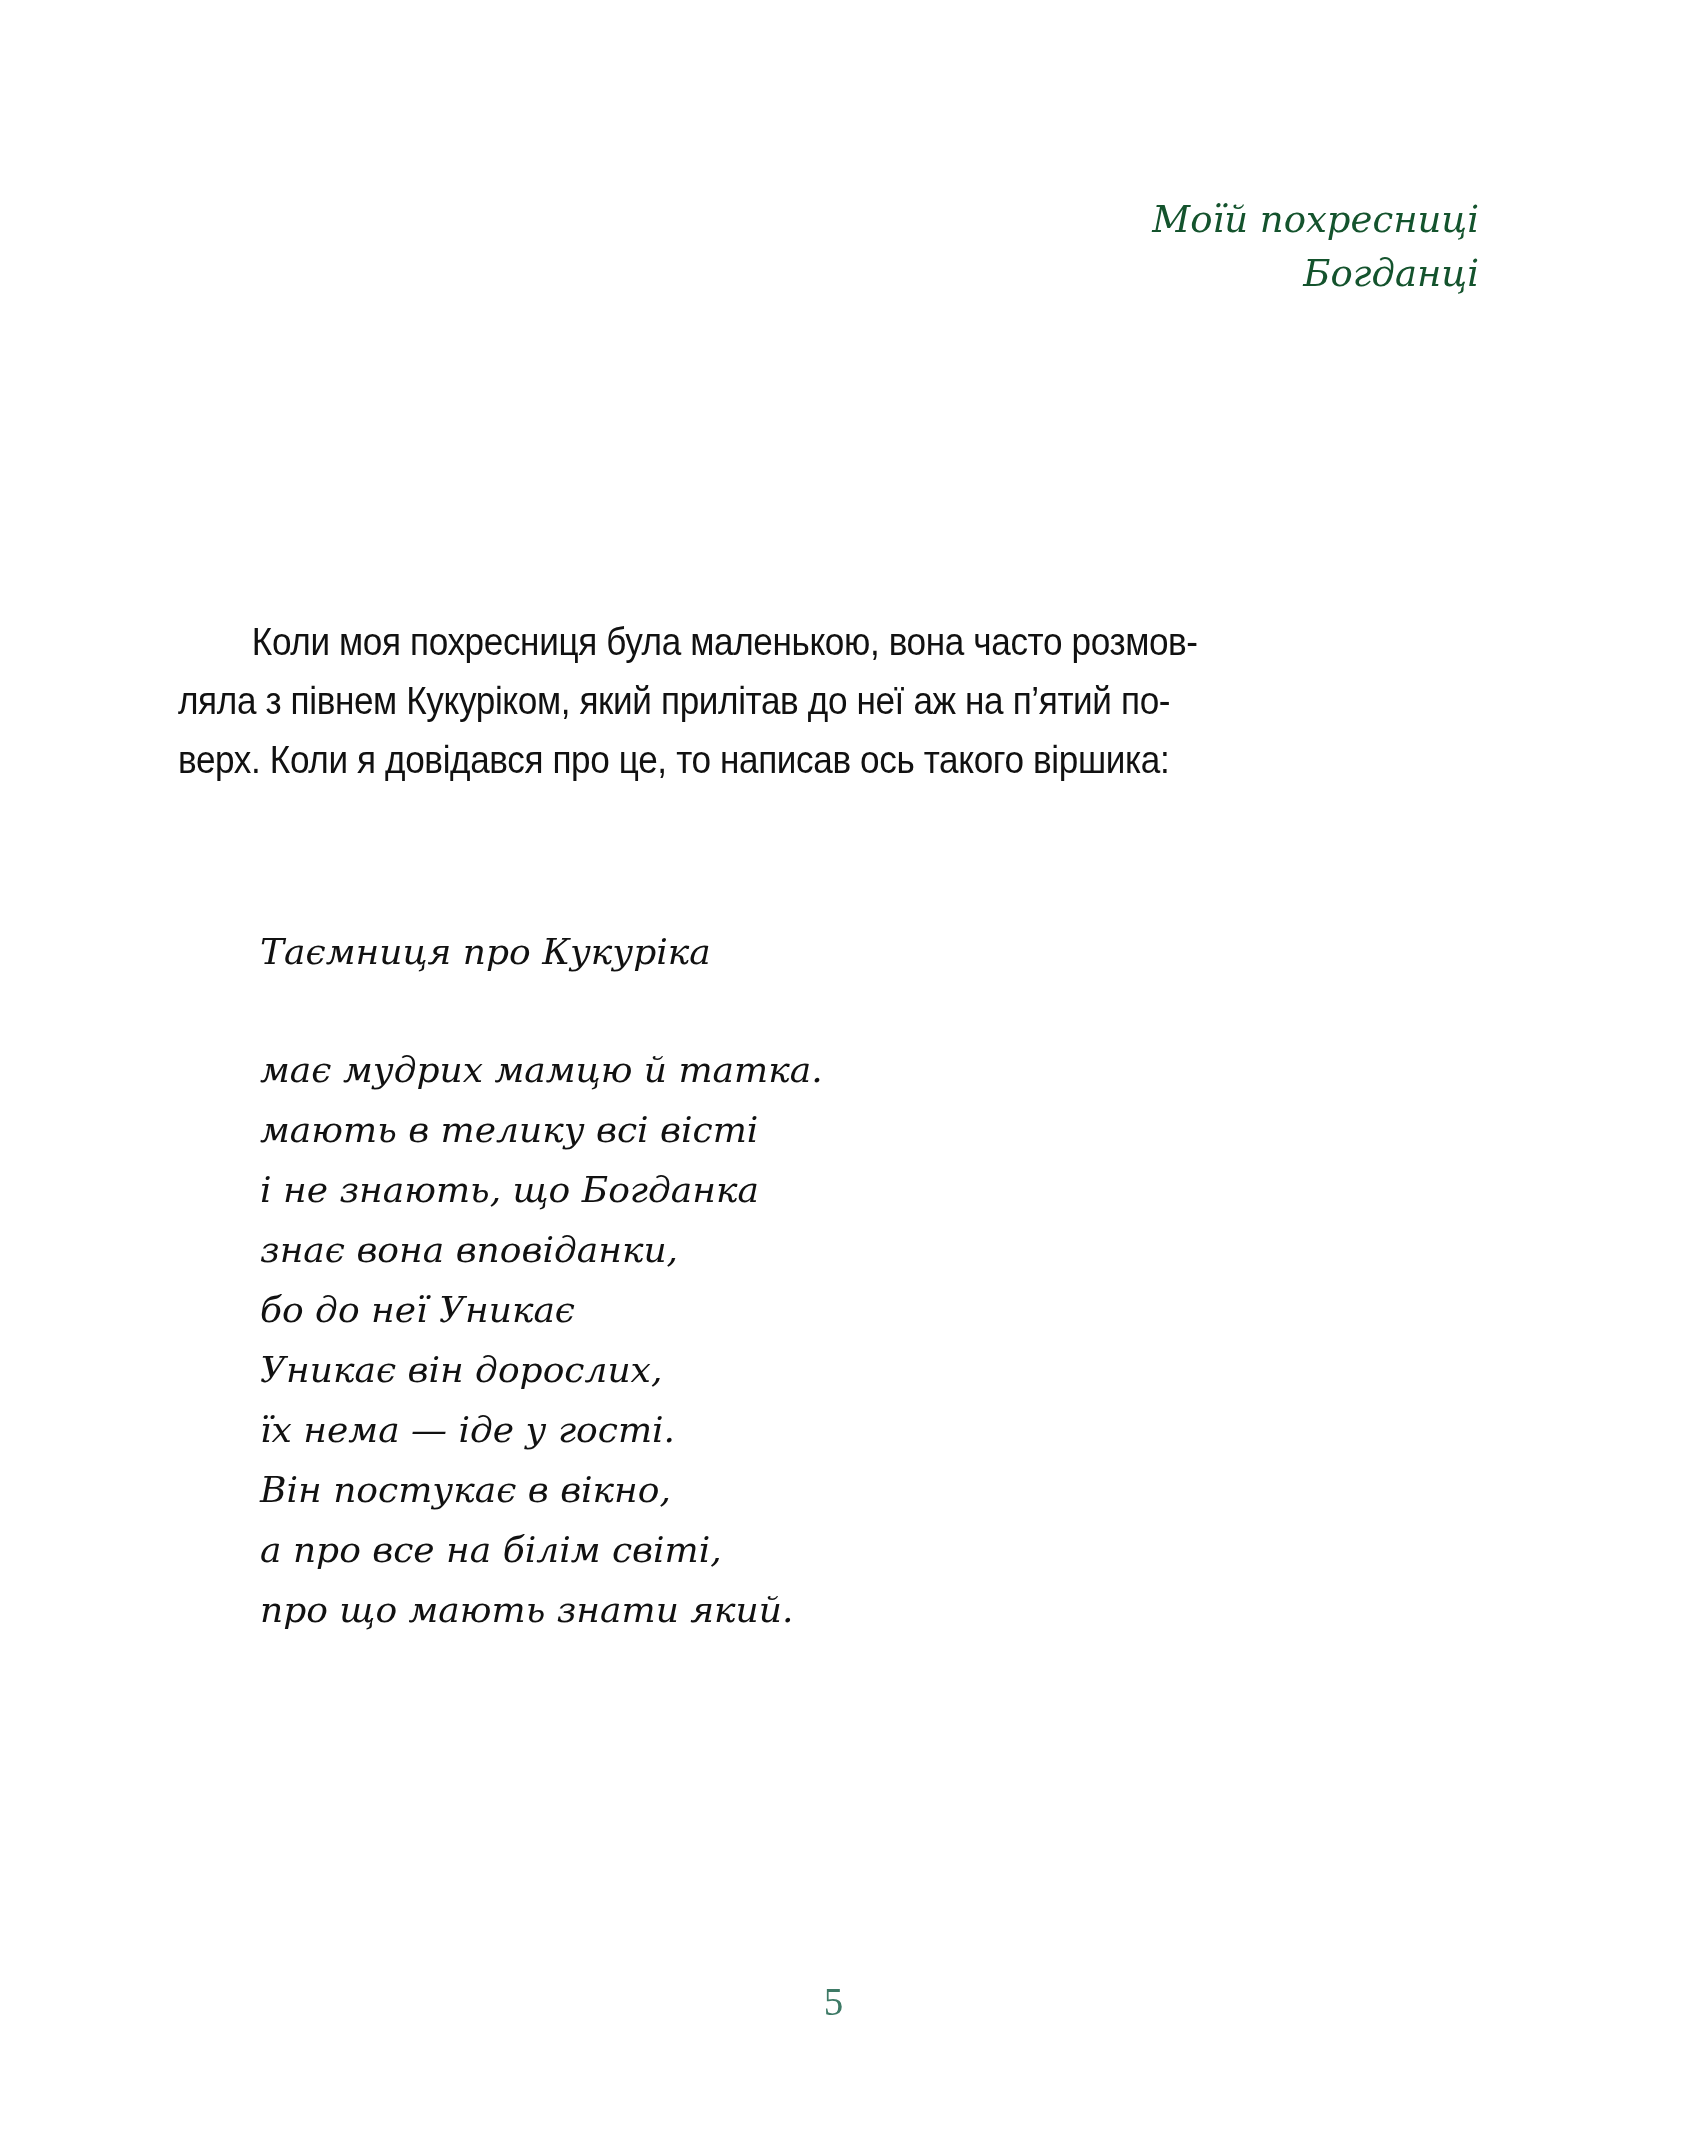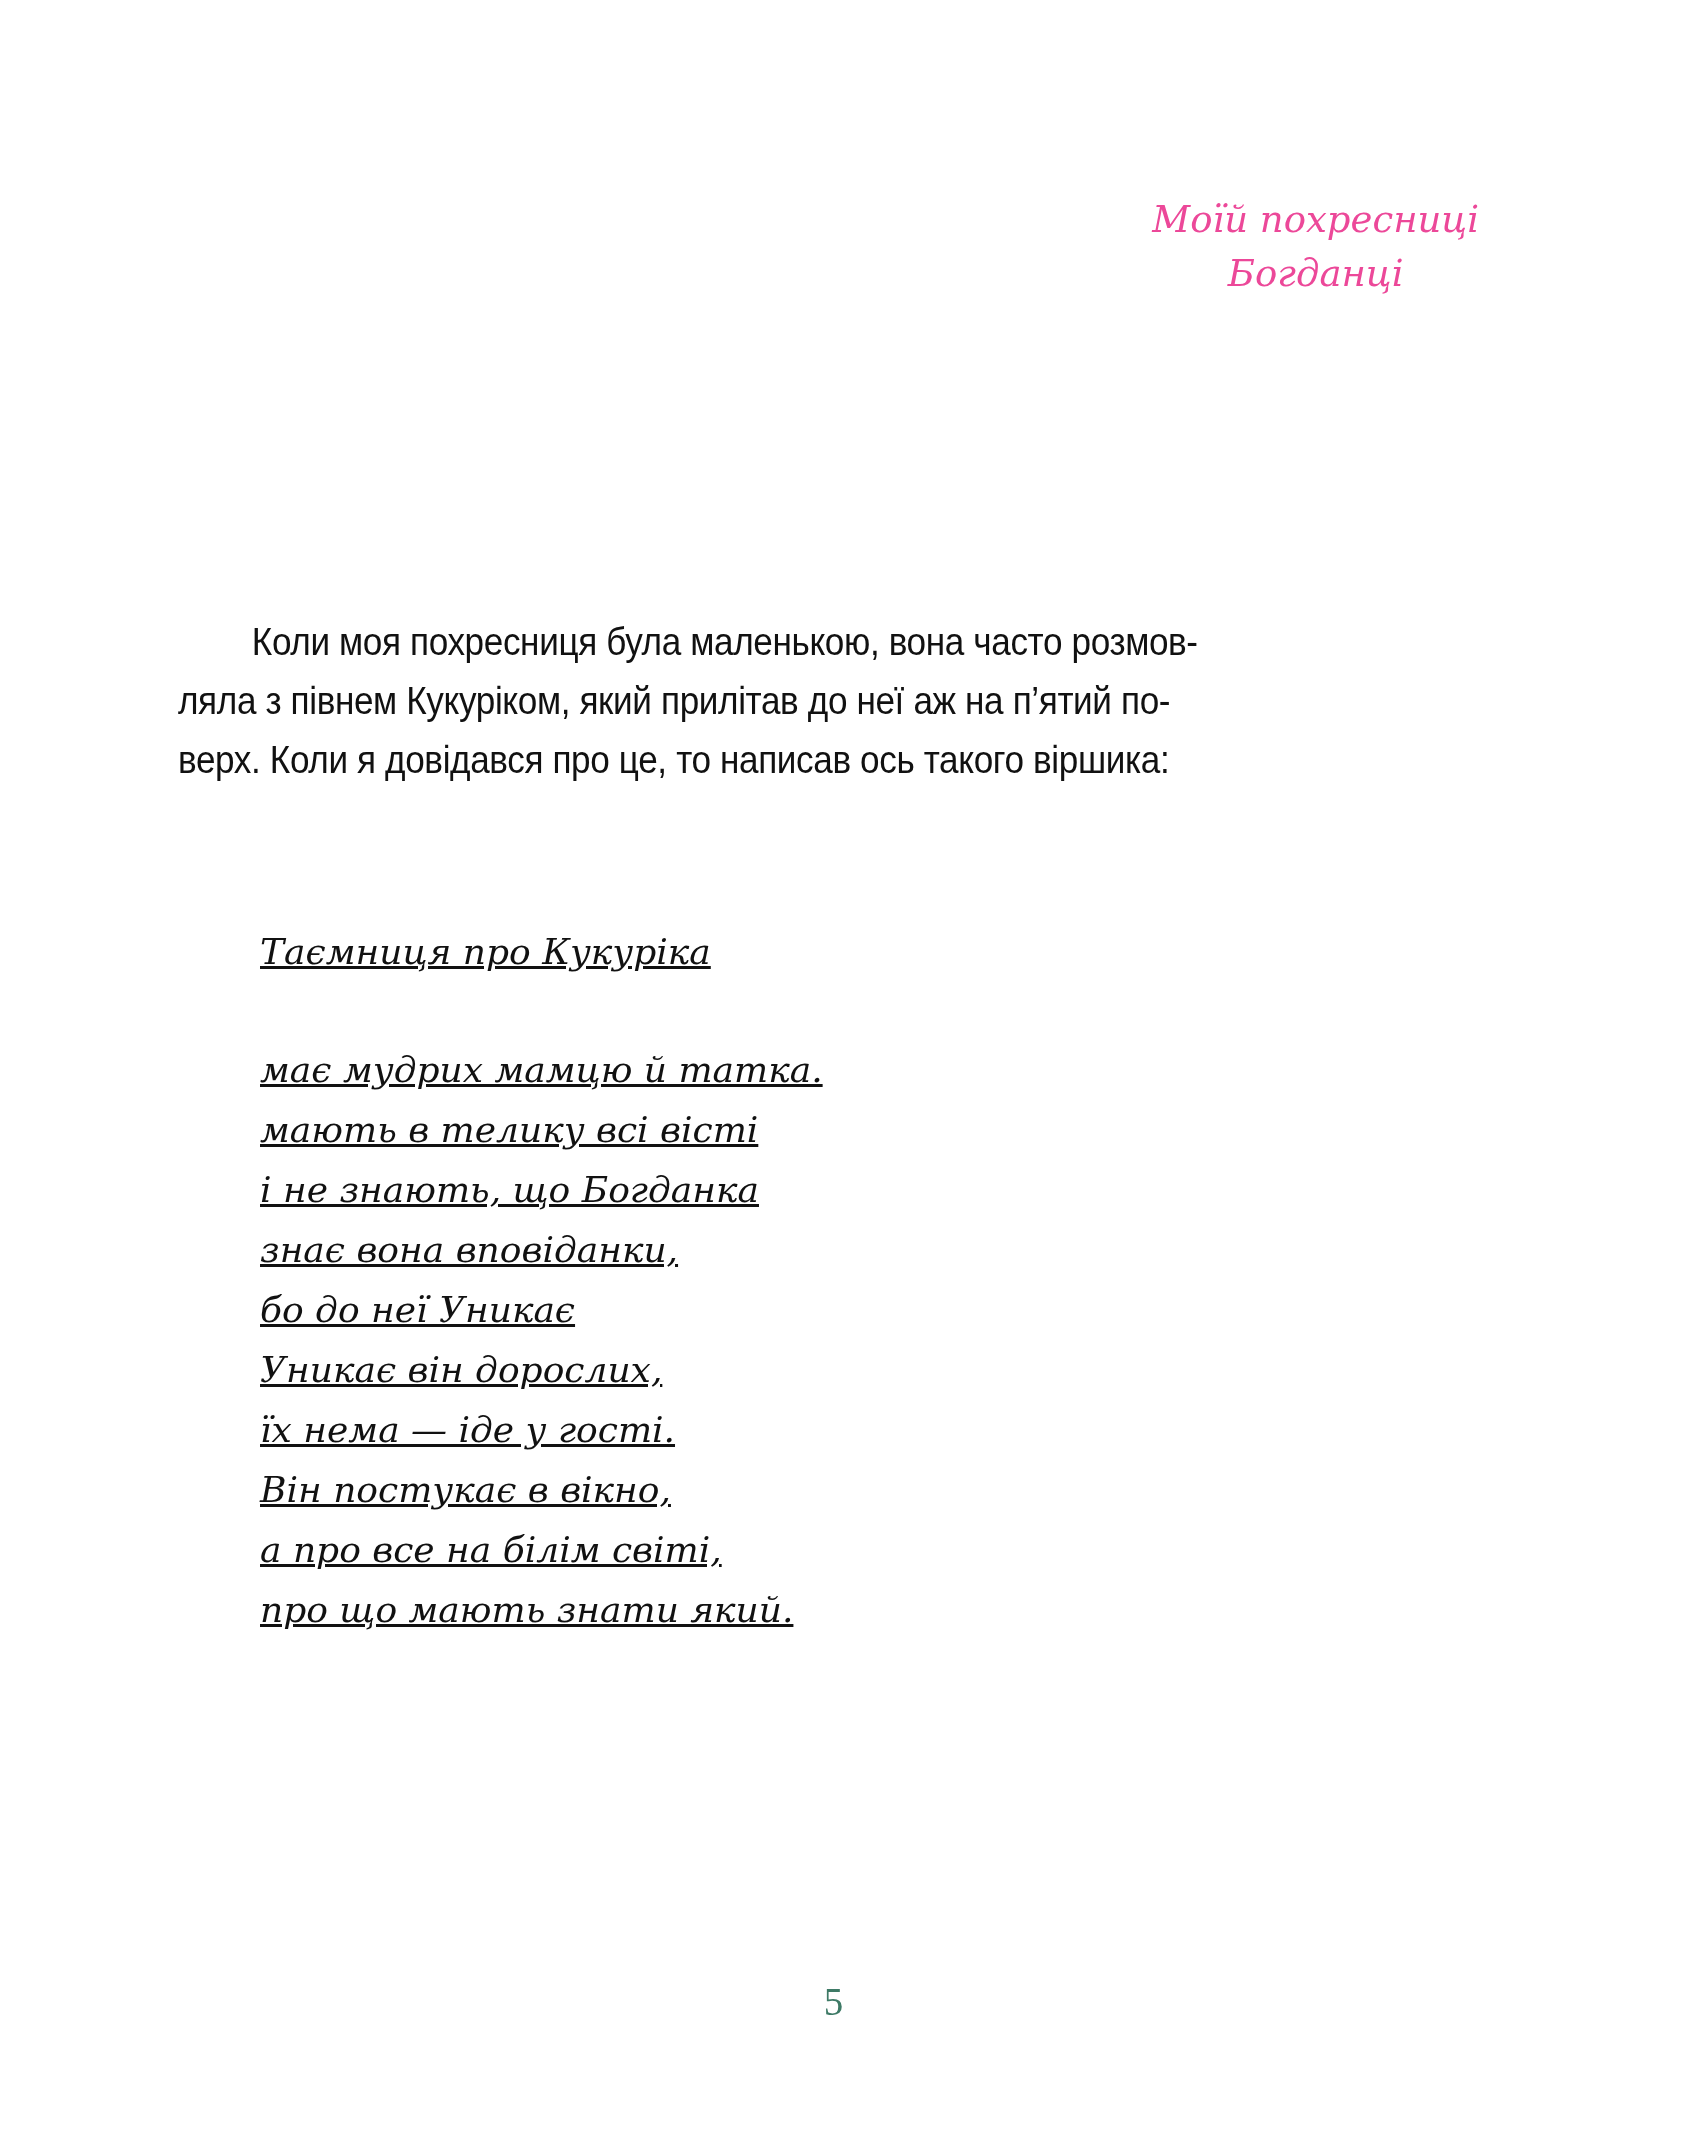--- a/index.html
+++ b/index.html
@@ -1,34 +1,34 @@
 <!DOCTYPE html>
 <html style="font-size:14px"><head>
   <meta charset="utf-8">
   <style>
     html, body { margin: 0; padding: 0; background: #ffffff; }
     body { width: 1702px; height: 2154px; position: relative; overflow: hidden; }
     .dedication {
       position: absolute; right: 223px; top: 193px;
-      text-align: center; color: #ec4899;
+      text-align: right; color: #14532d;
       font-family: "DejaVu Serif", serif; font-style: italic;
       font-size: 37px; line-height: 54px;
     }
     .intro {
       position: absolute; left: 178px; top: 612px; width: 1303px;
       font-family: "Liberation Sans", sans-serif; font-size: 39px;
       line-height: 59px; color: #111; letter-spacing: -0.4px;
       transform: scaleX(0.9); transform-origin: left top;
     }
     .intro .line { display: block; white-space: nowrap; }
     .intro .line.first { padding-left: 82px; }
     .poem {
       position: absolute; left: 260px; top: 922px;
       font-family: "DejaVu Serif", serif; font-style: italic;
-      font-size: 36px; color: #111; text-decoration: underline;
+      font-size: 36px; color: #111;
     }
     .poem-title { display: block; line-height: 59px; margin-bottom: 59px; }
     .poem .verse { display: block; line-height: 60px; white-space: nowrap; }
     .page-number {
       position: absolute; left: 0; width: 1667px; top: 1979px;
       text-align: center; color: #3e7a66;
       font-family: "Liberation Serif", serif; font-size: 39px;
     }
   </style>
 </head>

